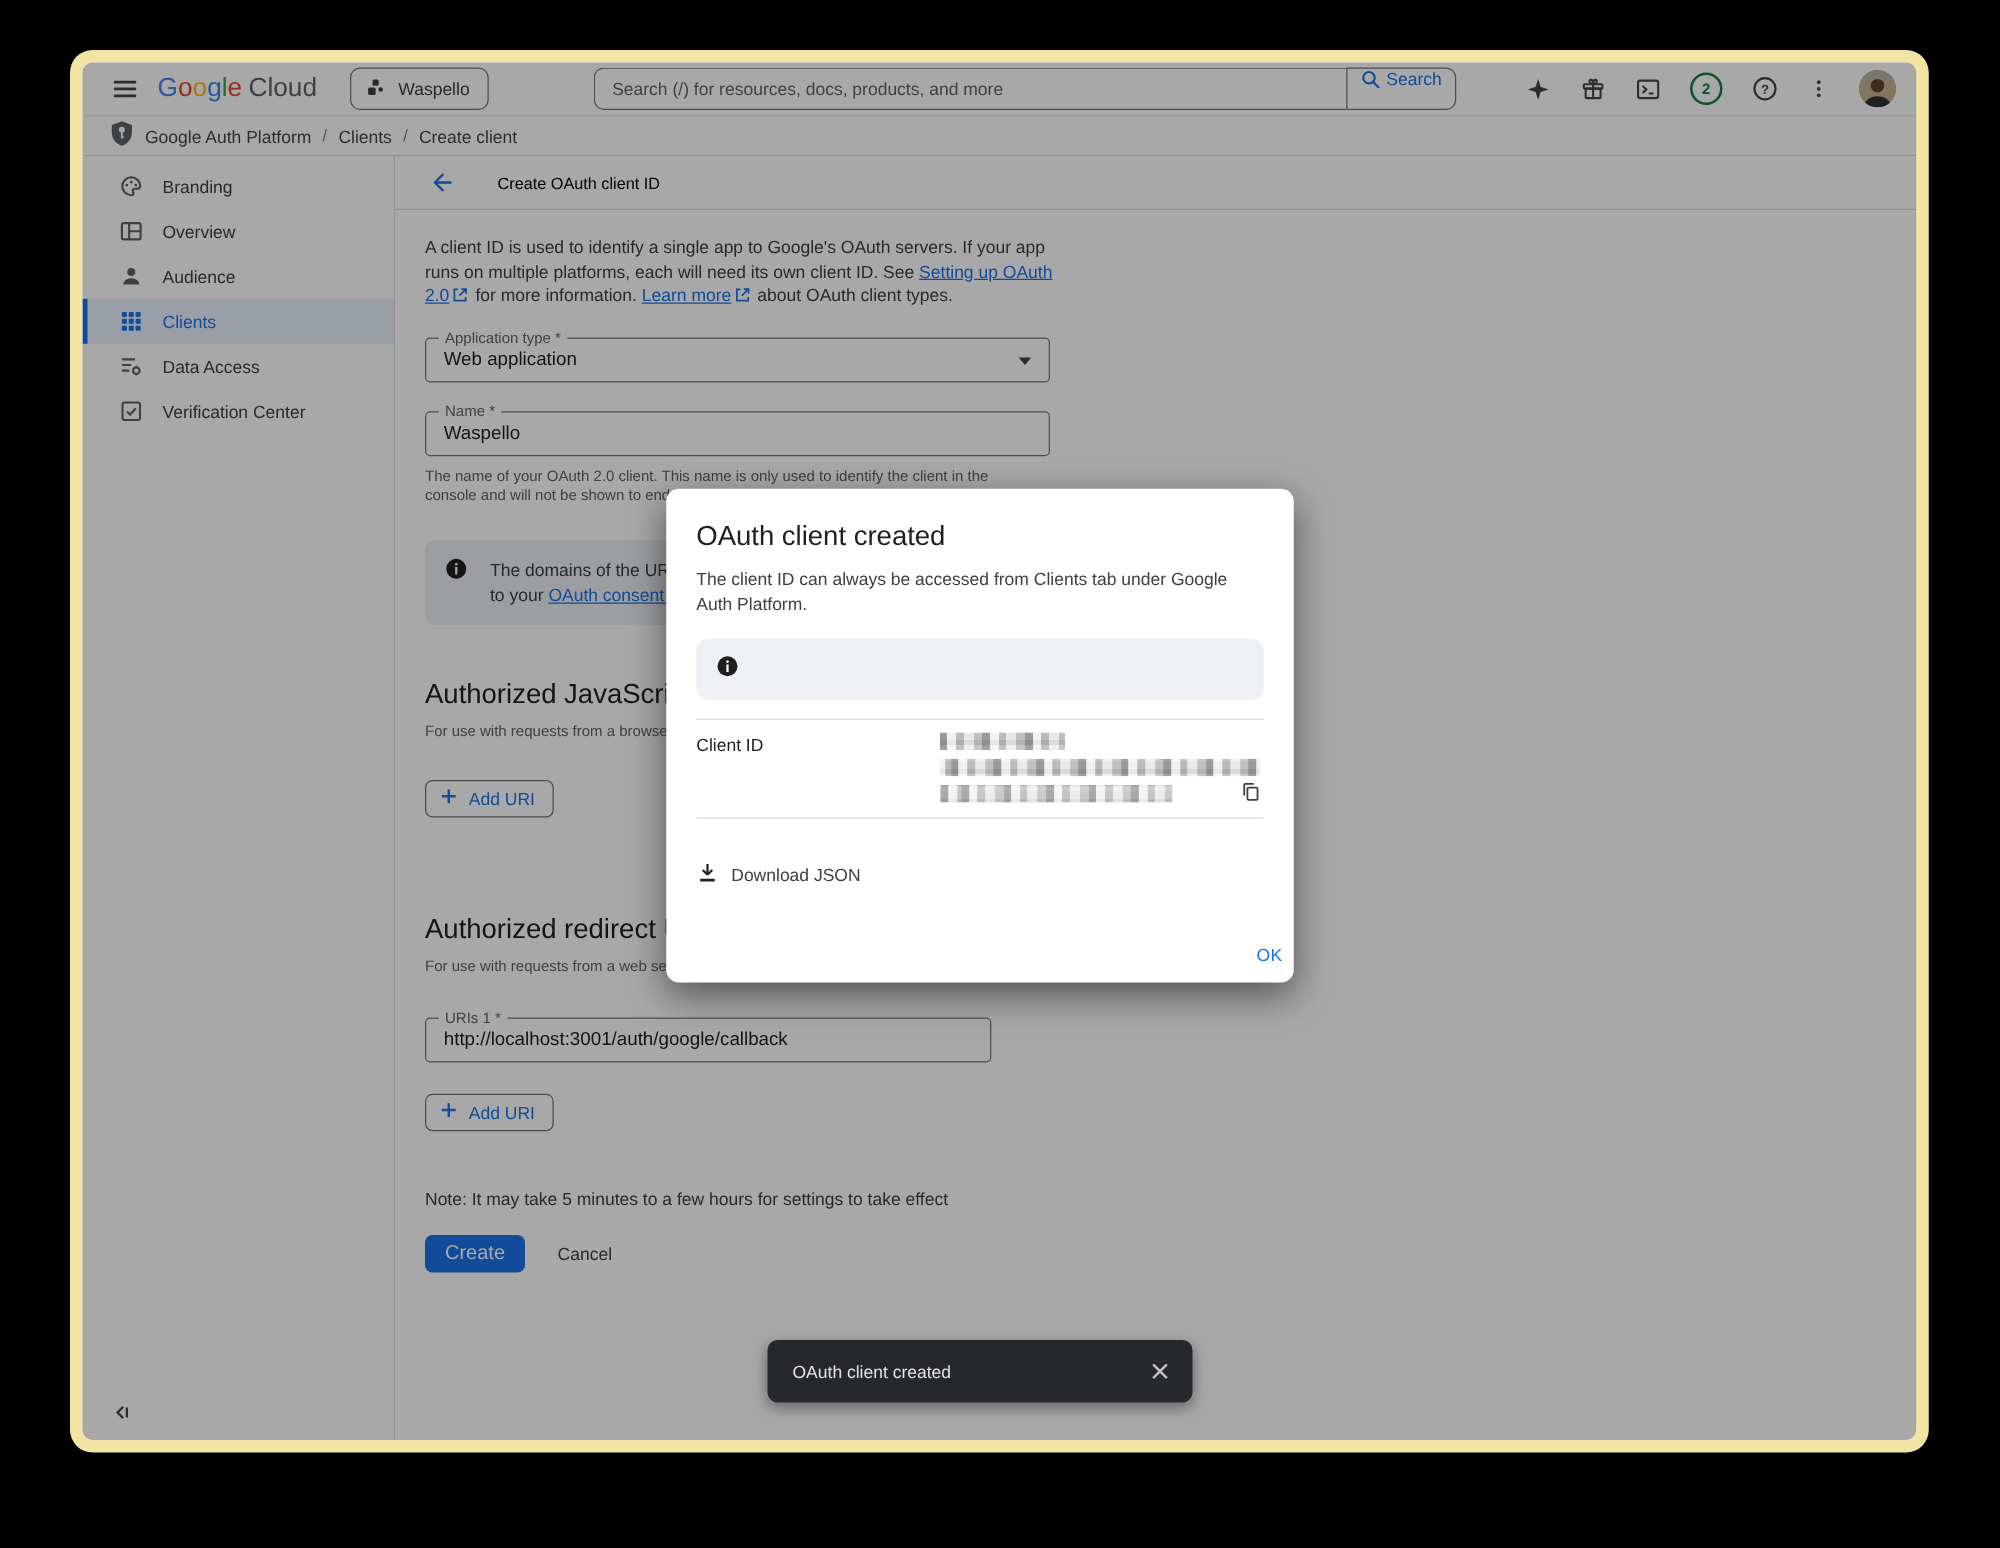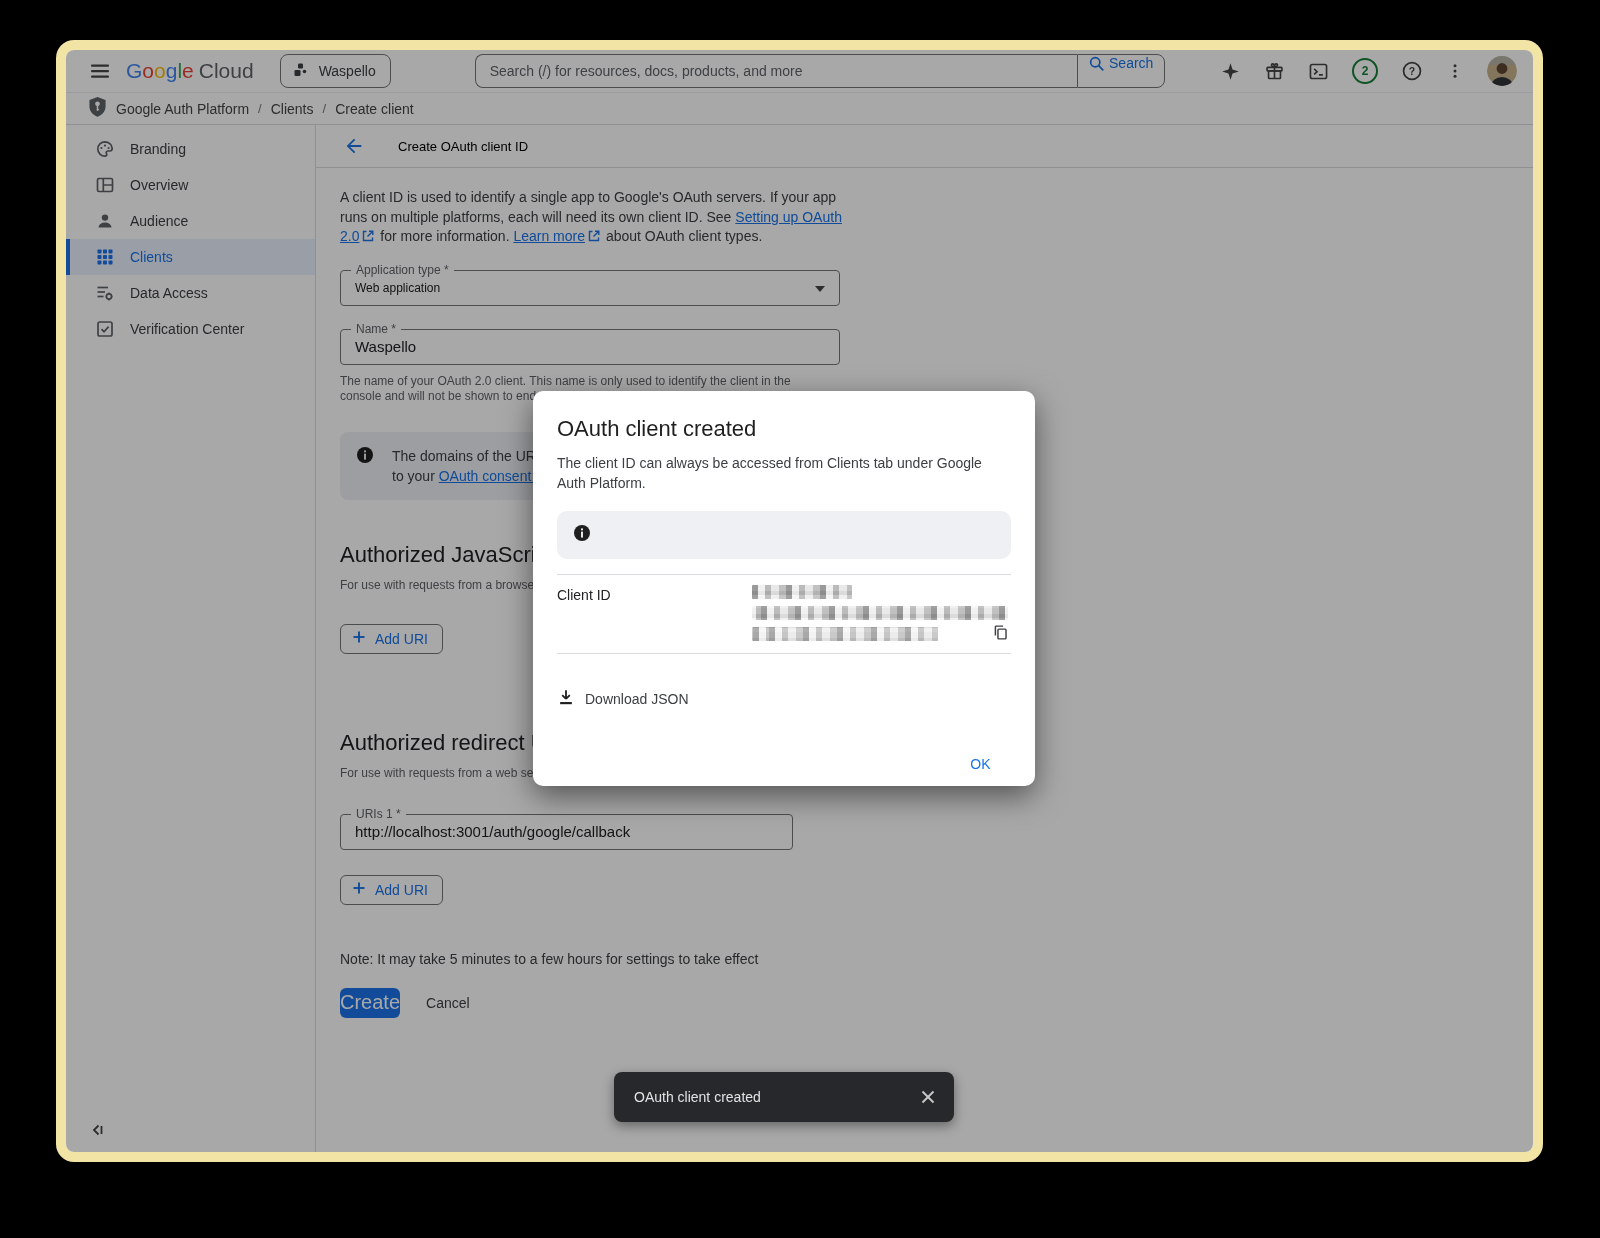--- a/index.html
+++ b/index.html
@@ -59,21 +59,21 @@
   .main-content { padding:20px 0 0 24px; }
 
   .intro { width:520px; font-size:14px; line-height:19.5px; color:#3c4043; margin-bottom:22px; }
   a.lnk { color:#1a73e8; text-decoration:underline; cursor:pointer; }
   .extlink { display:inline-block; vertical-align:-1px; margin:0 2px 0 3px; }
 
   .field { position:relative; width:500px; height:36px; border:1px solid #747775; border-radius:4px;
            background:#fff; display:flex; align-items:center; }
   .field .flabel { position:absolute; top:-7px; left:10px; background:#fff; padding:0 5px;
                    font-size:12px; color:#5f6368; line-height:12px; }
-  .field .fvalue { padding-left:14px; font-size:12px; color:#202124; }
+  .field .fvalue { padding-left:14px; font-size:15px; color:#202124; }
   .field input { border:none; outline:none; width:100%; height:100%; padding-left:14px;
                  font-size:15px; color:#202124; background:transparent; border-radius:4px; font-family:"Liberation Sans",sans-serif; }
   .caret { position:absolute; right:14px; top:15px; width:0; height:0;
            border-left:5px solid transparent; border-right:5px solid transparent; border-top:6px solid #444746; }
   .apptype { margin-bottom:23px; cursor:pointer; }
   .namefield { margin-bottom:9px; }
   .helper { font-size:12px; line-height:15.5px; color:#5f6368; margin-bottom:27px; }
 
   .banner { width:520px; background:#eef0f4; border-radius:8px; padding:14px 16px; display:flex; gap:18px;
             margin-bottom:42px; }
@@ -82,22 +82,22 @@
   .h2 { font-size:22px; font-weight:400; color:#202124; margin-bottom:10px; }
   .subtle { font-size:12px; color:#5f6368; margin-bottom:32px; }
   .adduri { display:inline-flex; align-items:center; gap:8px; height:30px; padding:0 14px 0 10px;
             border:1px solid #747775; border-radius:6px; background:#fff; color:#1a73e8;
             font-size:14px; font-weight:500; cursor:pointer; }
   .sect2 { margin-top:76px; }
   .urifield { width:453px; margin-top:34px; }
   .adduri2 { margin-top:25px; }
   .note { margin-top:46px; font-size:14px; color:#3c4043; }
   .actions { margin-top:21px; display:flex; align-items:center; gap:26px; }
-  .btn-primary { height:30px; padding:0 0; background:#1a73e8; color:#fff; border:none; border-radius:6px;
-                 font-size:20px; font-weight:500; cursor:pointer; }
+  .btn-primary { height:30px; padding:0 16px; background:#1a73e8; color:#fff; border:none; border-radius:6px;
+                 font-size:16px; font-weight:500; cursor:pointer; }
   .btn-text { background:none; border:none; color:#3c4043; font-size:14px; font-weight:500; cursor:pointer; }
 
   
   .scrim { position:absolute; left:66px; top:50px; width:1467px; height:1102px;
            background:rgba(0,0,0,0.34); border-radius:8px; z-index:10; }
   .dialog { position:absolute; left:533px; top:391px; width:502px; height:395px; background:#fff;
             border-radius:10px; box-shadow:0 10px 30px rgba(0,0,0,0.5); z-index:20; padding:24px; }
   .dlg-title { font-size:22px; font-weight:400; color:#1f1f1f; line-height:28px; margin-bottom:10px; }
   .dlg-body { font-size:14px; line-height:20px; color:#3c4043; margin-bottom:18px; }
   .notice { background:#eef0f4; border-radius:10px; padding:13px 16px; display:flex; gap:17px; }
@@ -111,21 +111,21 @@
          background-image:
            repeating-linear-gradient(90deg, rgba(40,40,40,0.38) 0 6px, rgba(255,255,255,0.55) 6px 13px, rgba(90,90,90,0.28) 13px 19px, rgba(255,255,255,0.30) 19px 27px, rgba(120,120,120,0.30) 27px 34px),
            repeating-linear-gradient(0deg, rgba(255,255,255,0.45) 0 4px, rgba(0,0,0,0.06) 4px 8px, rgba(255,255,255,0.2) 8px 14px); }
   .pxl.l1 { width:100px; background-position:0 0, 0 0; }
   .pxl.l2 { width:256px; background-position:9px 0, 0 2px; }
   .pxl.l3 { width:186px; background-position:17px 0, 0 5px; opacity:.85; }
   .copy-btn { position:absolute; right:2px; bottom:12px; }
   .download { margin-top:34px; display:inline-flex; align-items:center; gap:10px;
               background:none; border:none; cursor:pointer;
               font-size:14px; font-weight:500; color:#3c4043; }
-  .okbtn { position:absolute; right:44px; bottom:14px; background:none; border:none;
+  .okbtn { position:absolute; right:9px; bottom:14px; background:none; border:none;
            color:#1a73e8; font-size:14px; font-weight:500; letter-spacing:.3px; cursor:pointer; }
 
   .toast { position:absolute; left:614px; top:1072px; width:340px; height:50px; background:#26282b;
            border-radius:8px; display:flex; align-items:center; padding:0 18px 0 20px; z-index:30;
            box-shadow:0 4px 12px rgba(0,0,0,0.4); }
   .toast .tmsg { font-size:14px; color:#e3e3e3; }
   .toast .tclose { margin-left:auto; }
 </style>
 </head>
 <body>

